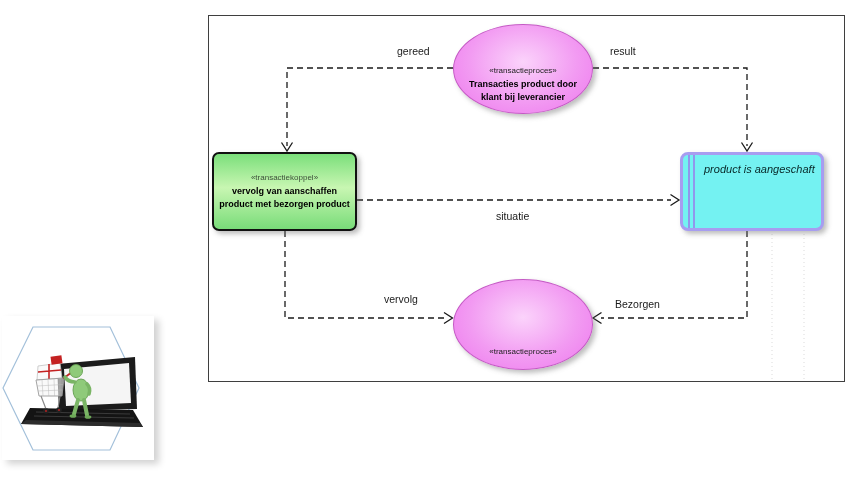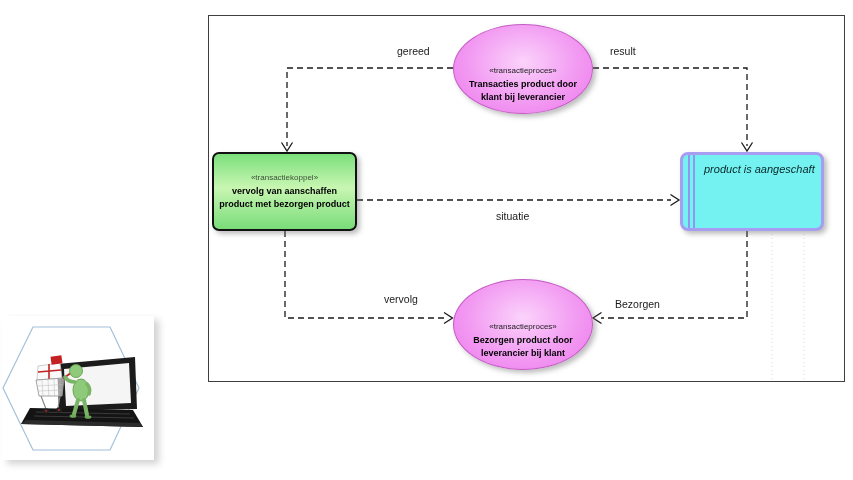--- a/index.html
+++ b/index.html
@@ -99,21 +99,20 @@
     <div class="stereotype">«transactiekoppel»</div>
     <div class="node-name">vervolg van aanschaffen product met bezorgen product</div>
   </div>
 
   <div class="node fact-node">
     <div class="fact-name">product is aangeschaft</div>
   </div>
 
   <div class="node ellipse-node" style="left:453px;top:279px;height:91px;">
     <div class="stereotype">«transactieproces»</div>
-    <div class="node-name">Bezorgen product door leverancier bij klant</div>
   </div>
 
   <div class="edge-label" style="left:397px;top:45px;">gereed</div>
   <div class="edge-label" style="left:610px;top:45px;">result</div>
   <div class="edge-label" style="left:496px;top:186px;margin-top:24px;">situatie</div>
   <div class="edge-label" style="left:384px;top:293px;">vervolg</div>
   <div class="edge-label" style="left:615px;top:298px;">Bezorgen</div>
 
   <div class="image-card">
     <svg width="152" height="144" viewBox="0 0 152 144">

